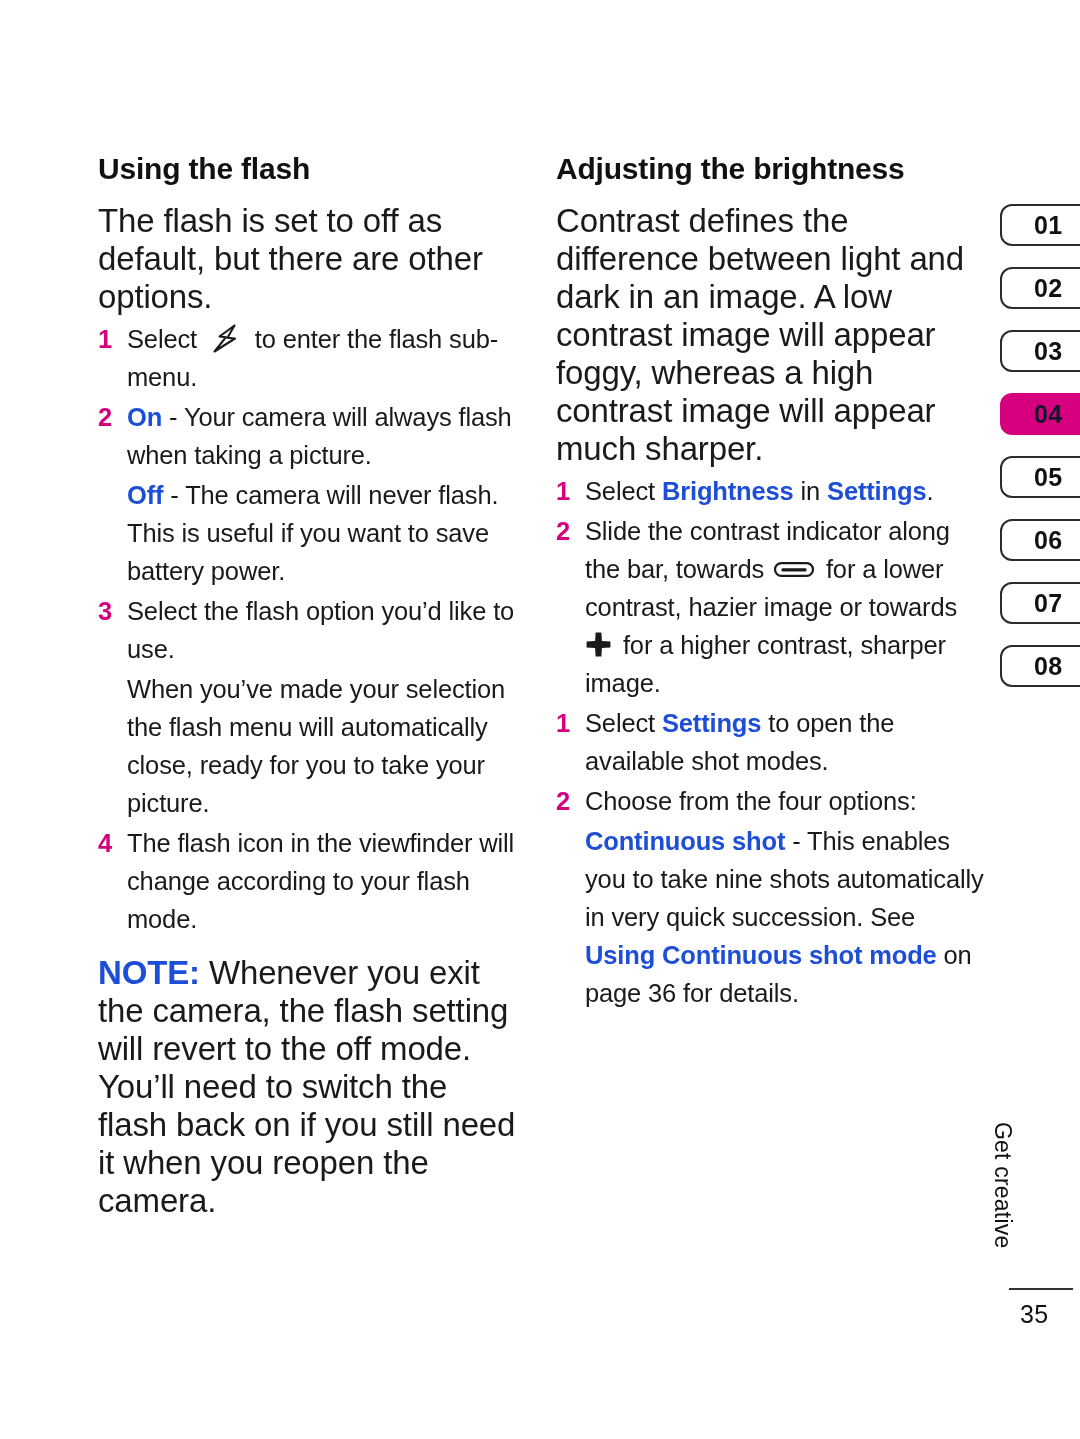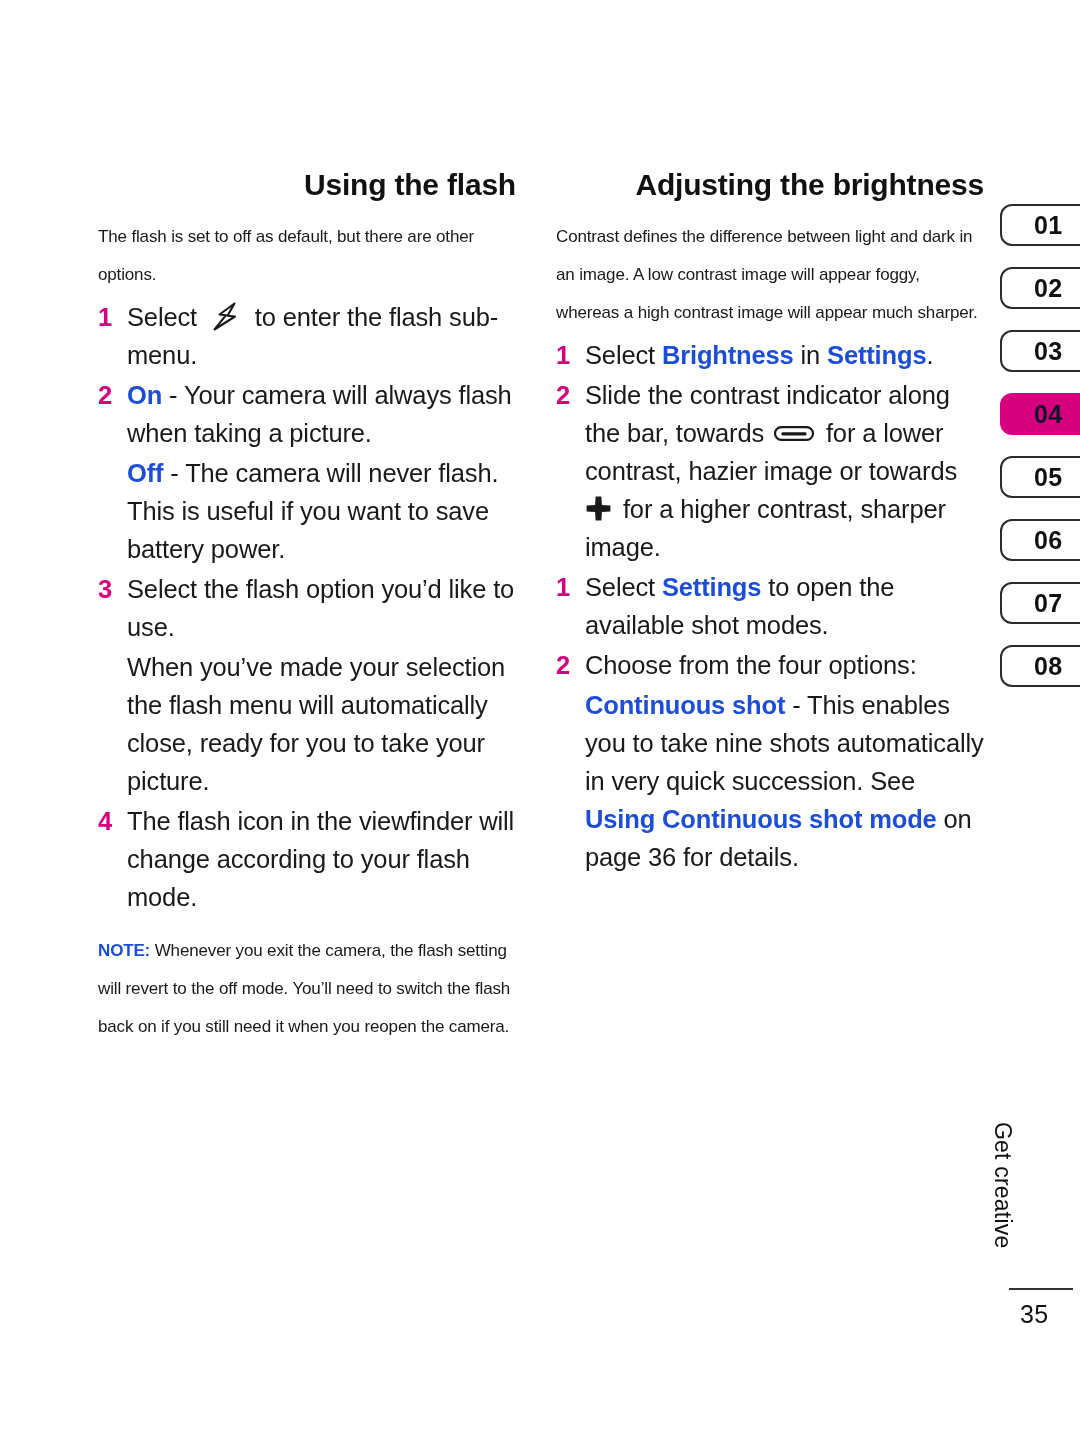--- a/index.html
+++ b/index.html
@@ -28,29 +28,28 @@
     top: 152px;
     width: 418px;
   }
   .col-left  { left: 98px; }
   .col-right { left: 556px; width: 428px; }
 
   h2.section-title {
     font-size: 30px;
     font-weight: bold;
     letter-spacing: -0.2px;
-    margin: 16px 0 14px 0;
+    margin: 0 0 14px 0;
     line-height: 1.12;
     color: #111111;
-    text-align: right;
   }
   h2.section-title.spaced { margin-top: 30px; }
 
   p.body {
-    font-size: 17px;
+    font-size: 33px;
     line-height: 38px;
     margin: 16px 0 4px 0;
     letter-spacing: -0.15px;
   }
 
   
   .step {
     position: relative;
     padding-left: 29px;
     font-size: 25.5px;

